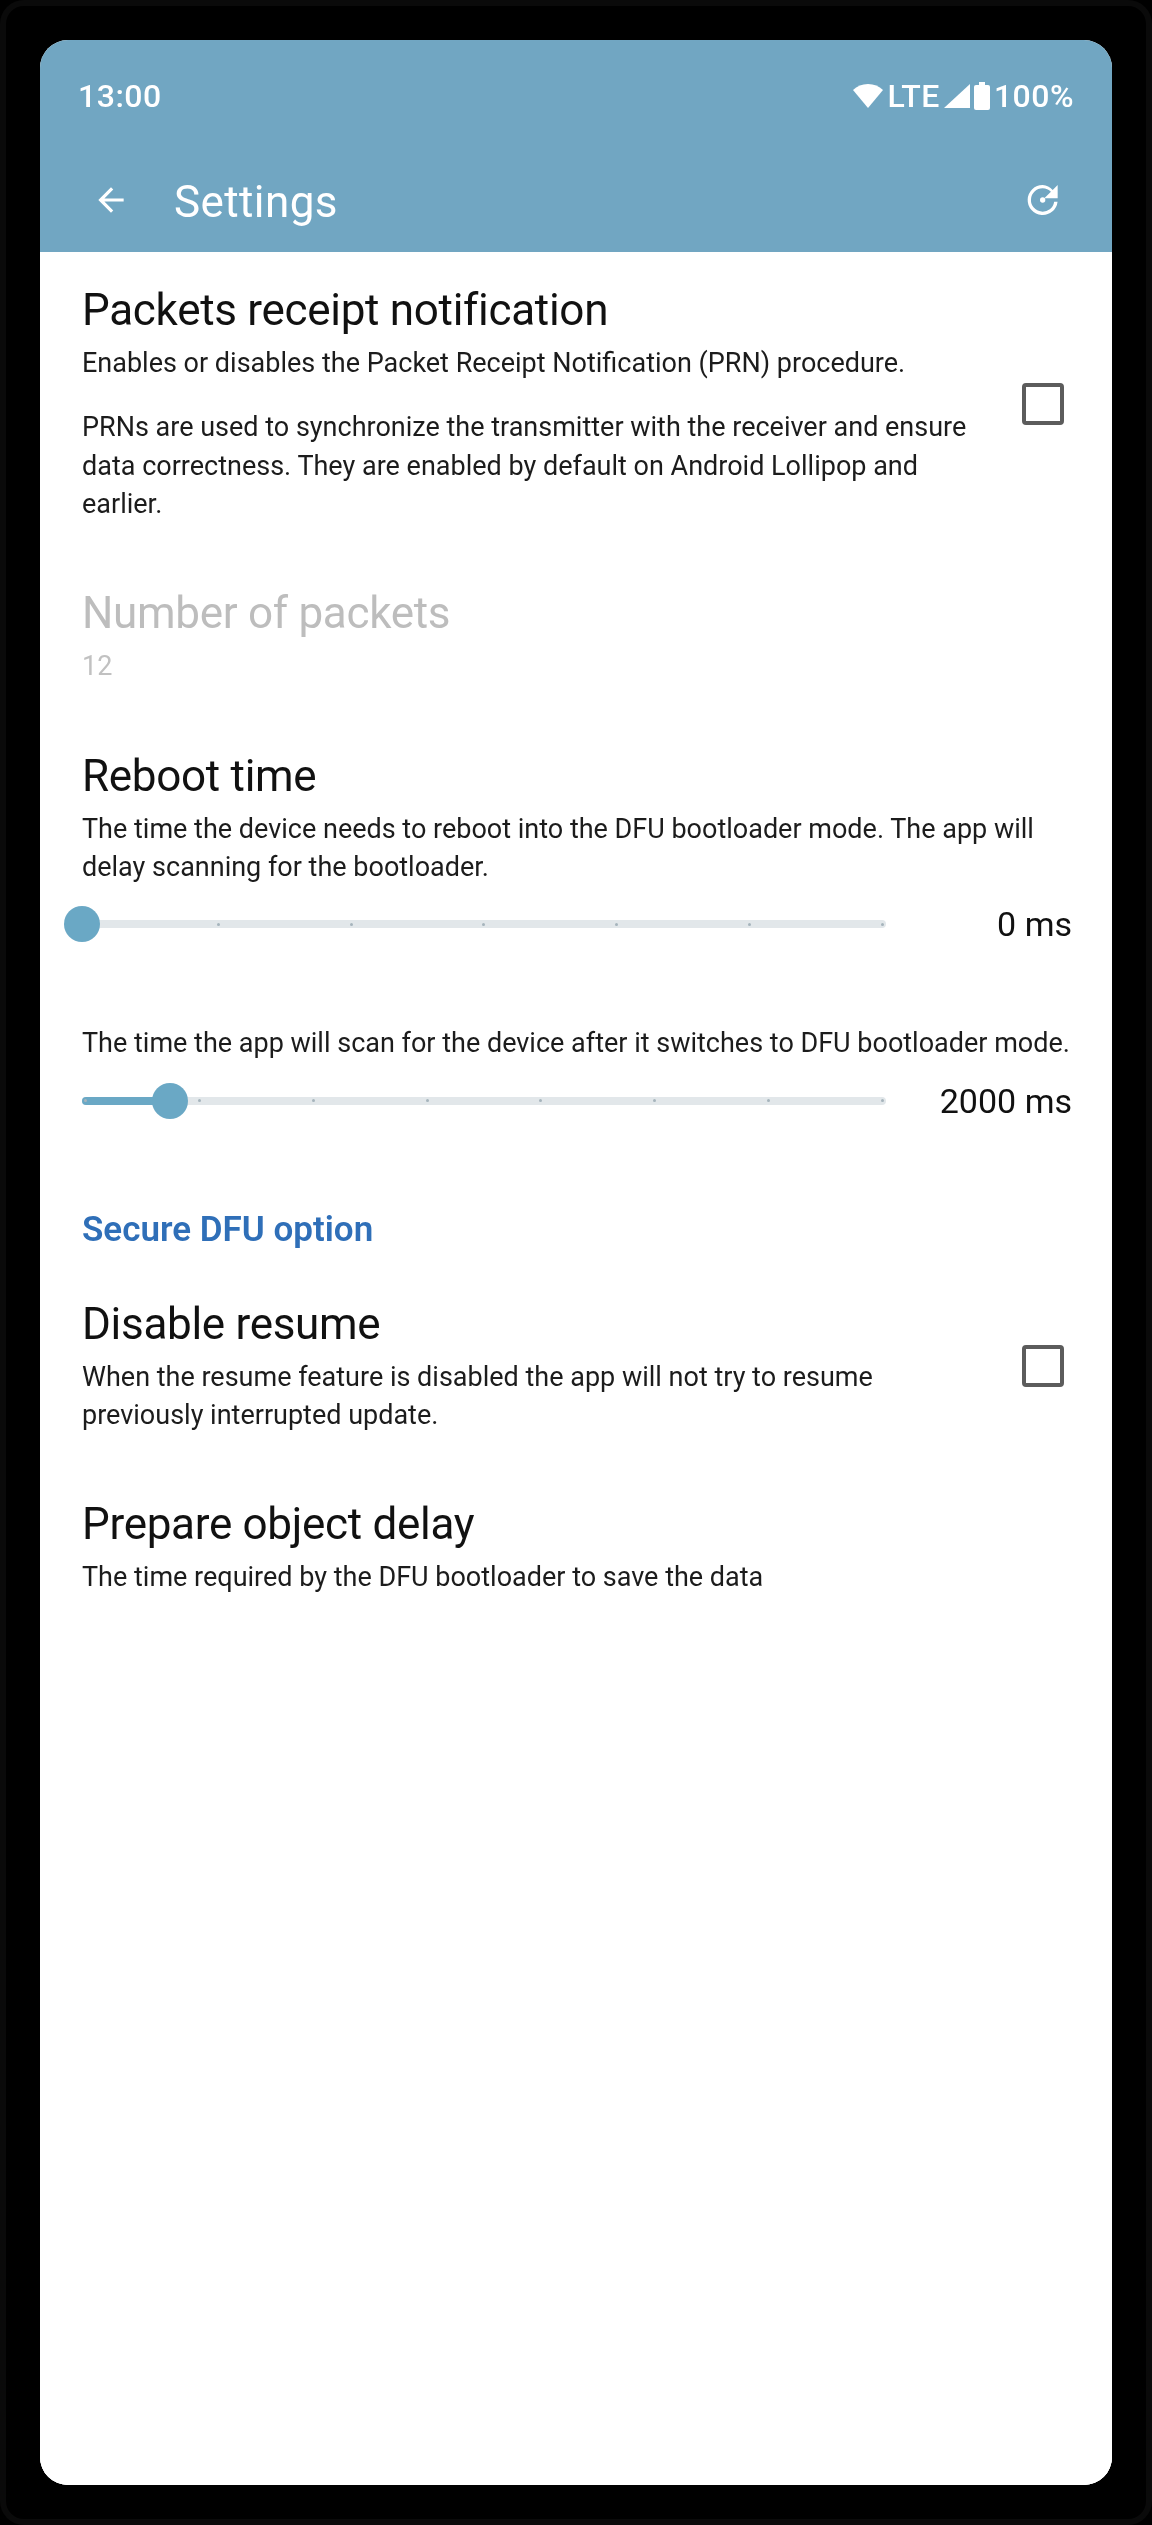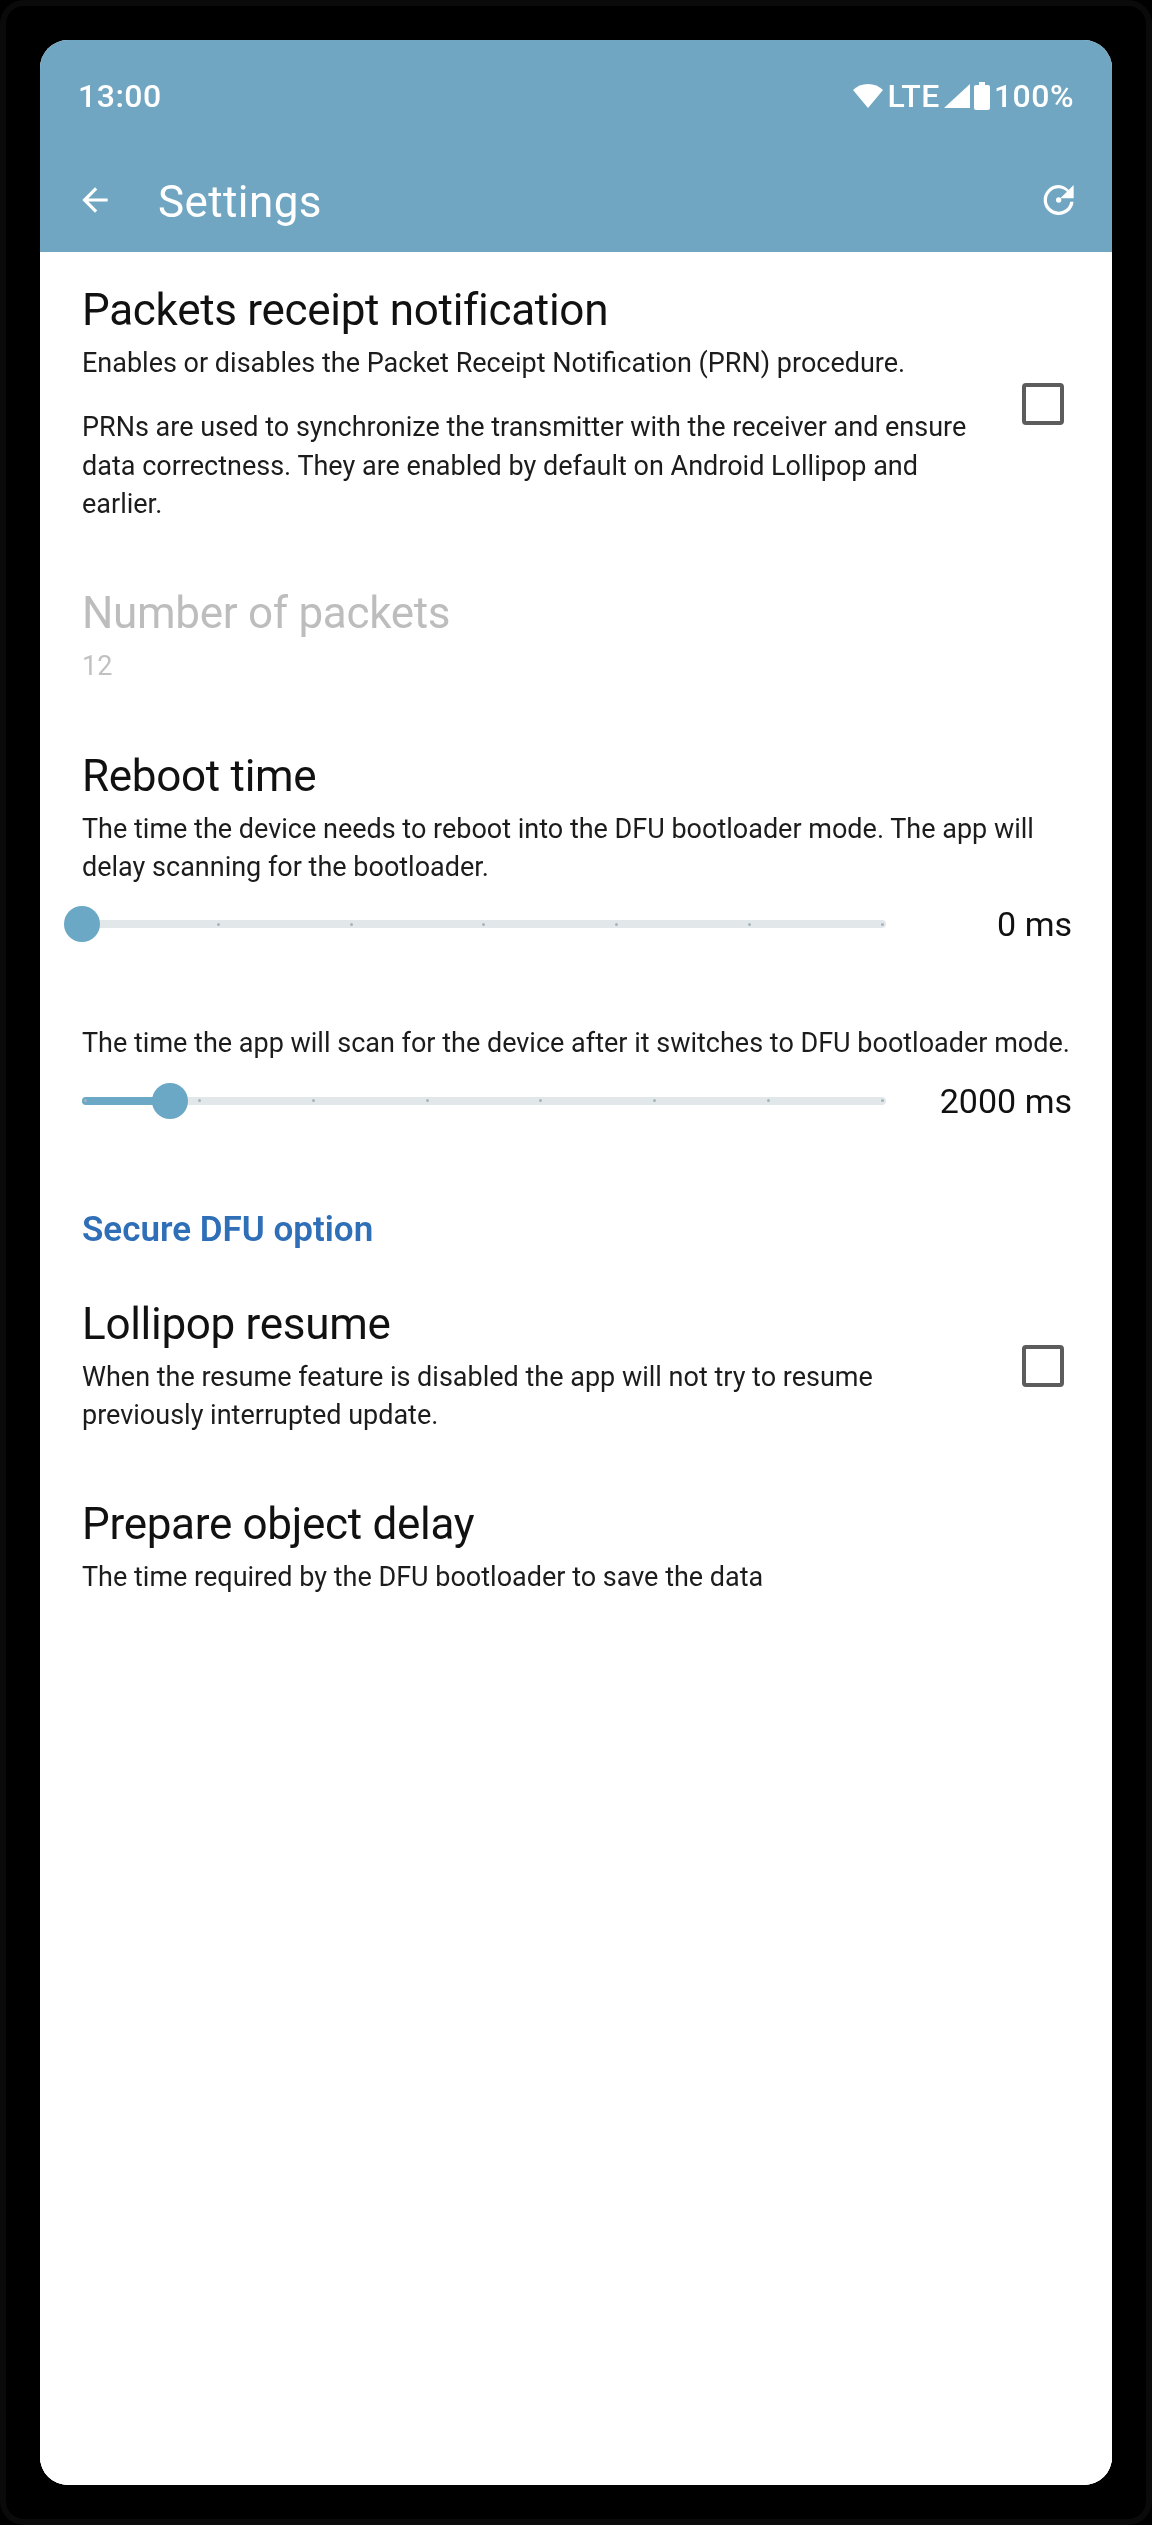--- a/index.html
+++ b/index.html
@@ -50,21 +50,21 @@
   }
   .status-right { display: flex; align-items: center; gap: 4px; }
   .status-right svg { display: block; }
 
   .appbar {
     height: 100px;
     background: #71a6c2;
     color: #fff;
     display: flex;
     align-items: center;
-    padding: 0 28px;
+    padding: 0 44px;
   }
   .appbar .title {
     font-size: 44px;
     font-weight: 400;
     margin-left: 36px;
     letter-spacing: 0.4px;
   }
   .appbar-spacer { flex: 1; }
   .icon-btn { width: 54px; height: 54px; display: flex; align-items: center; justify-content: center; }
 
@@ -296,21 +296,21 @@
               <div class="thumb" id="scan-thumb" style="left: 11%;"></div>
             </div>
             <div class="slider-value">2000 ms</div>
           </div>
         </div>
 
         <div class="section-header">Secure DFU option</div>
 
         <div class="setting">
           <div class="txt">
-            <h2>Lollipop resume</h2>
+            <h2>Disable resume</h2>
             <p>When the resume feature is disabled the app will not try to resume previously interrupted update.</p>
           </div>
           <div class="cbox"></div>
         </div>
 
         <div class="setting" style="padding-bottom:10px">
           <div class="txt">
             <h2>Prepare object delay</h2>
             <p>The time required by the DFU bootloader to save the data</p>
           </div>

